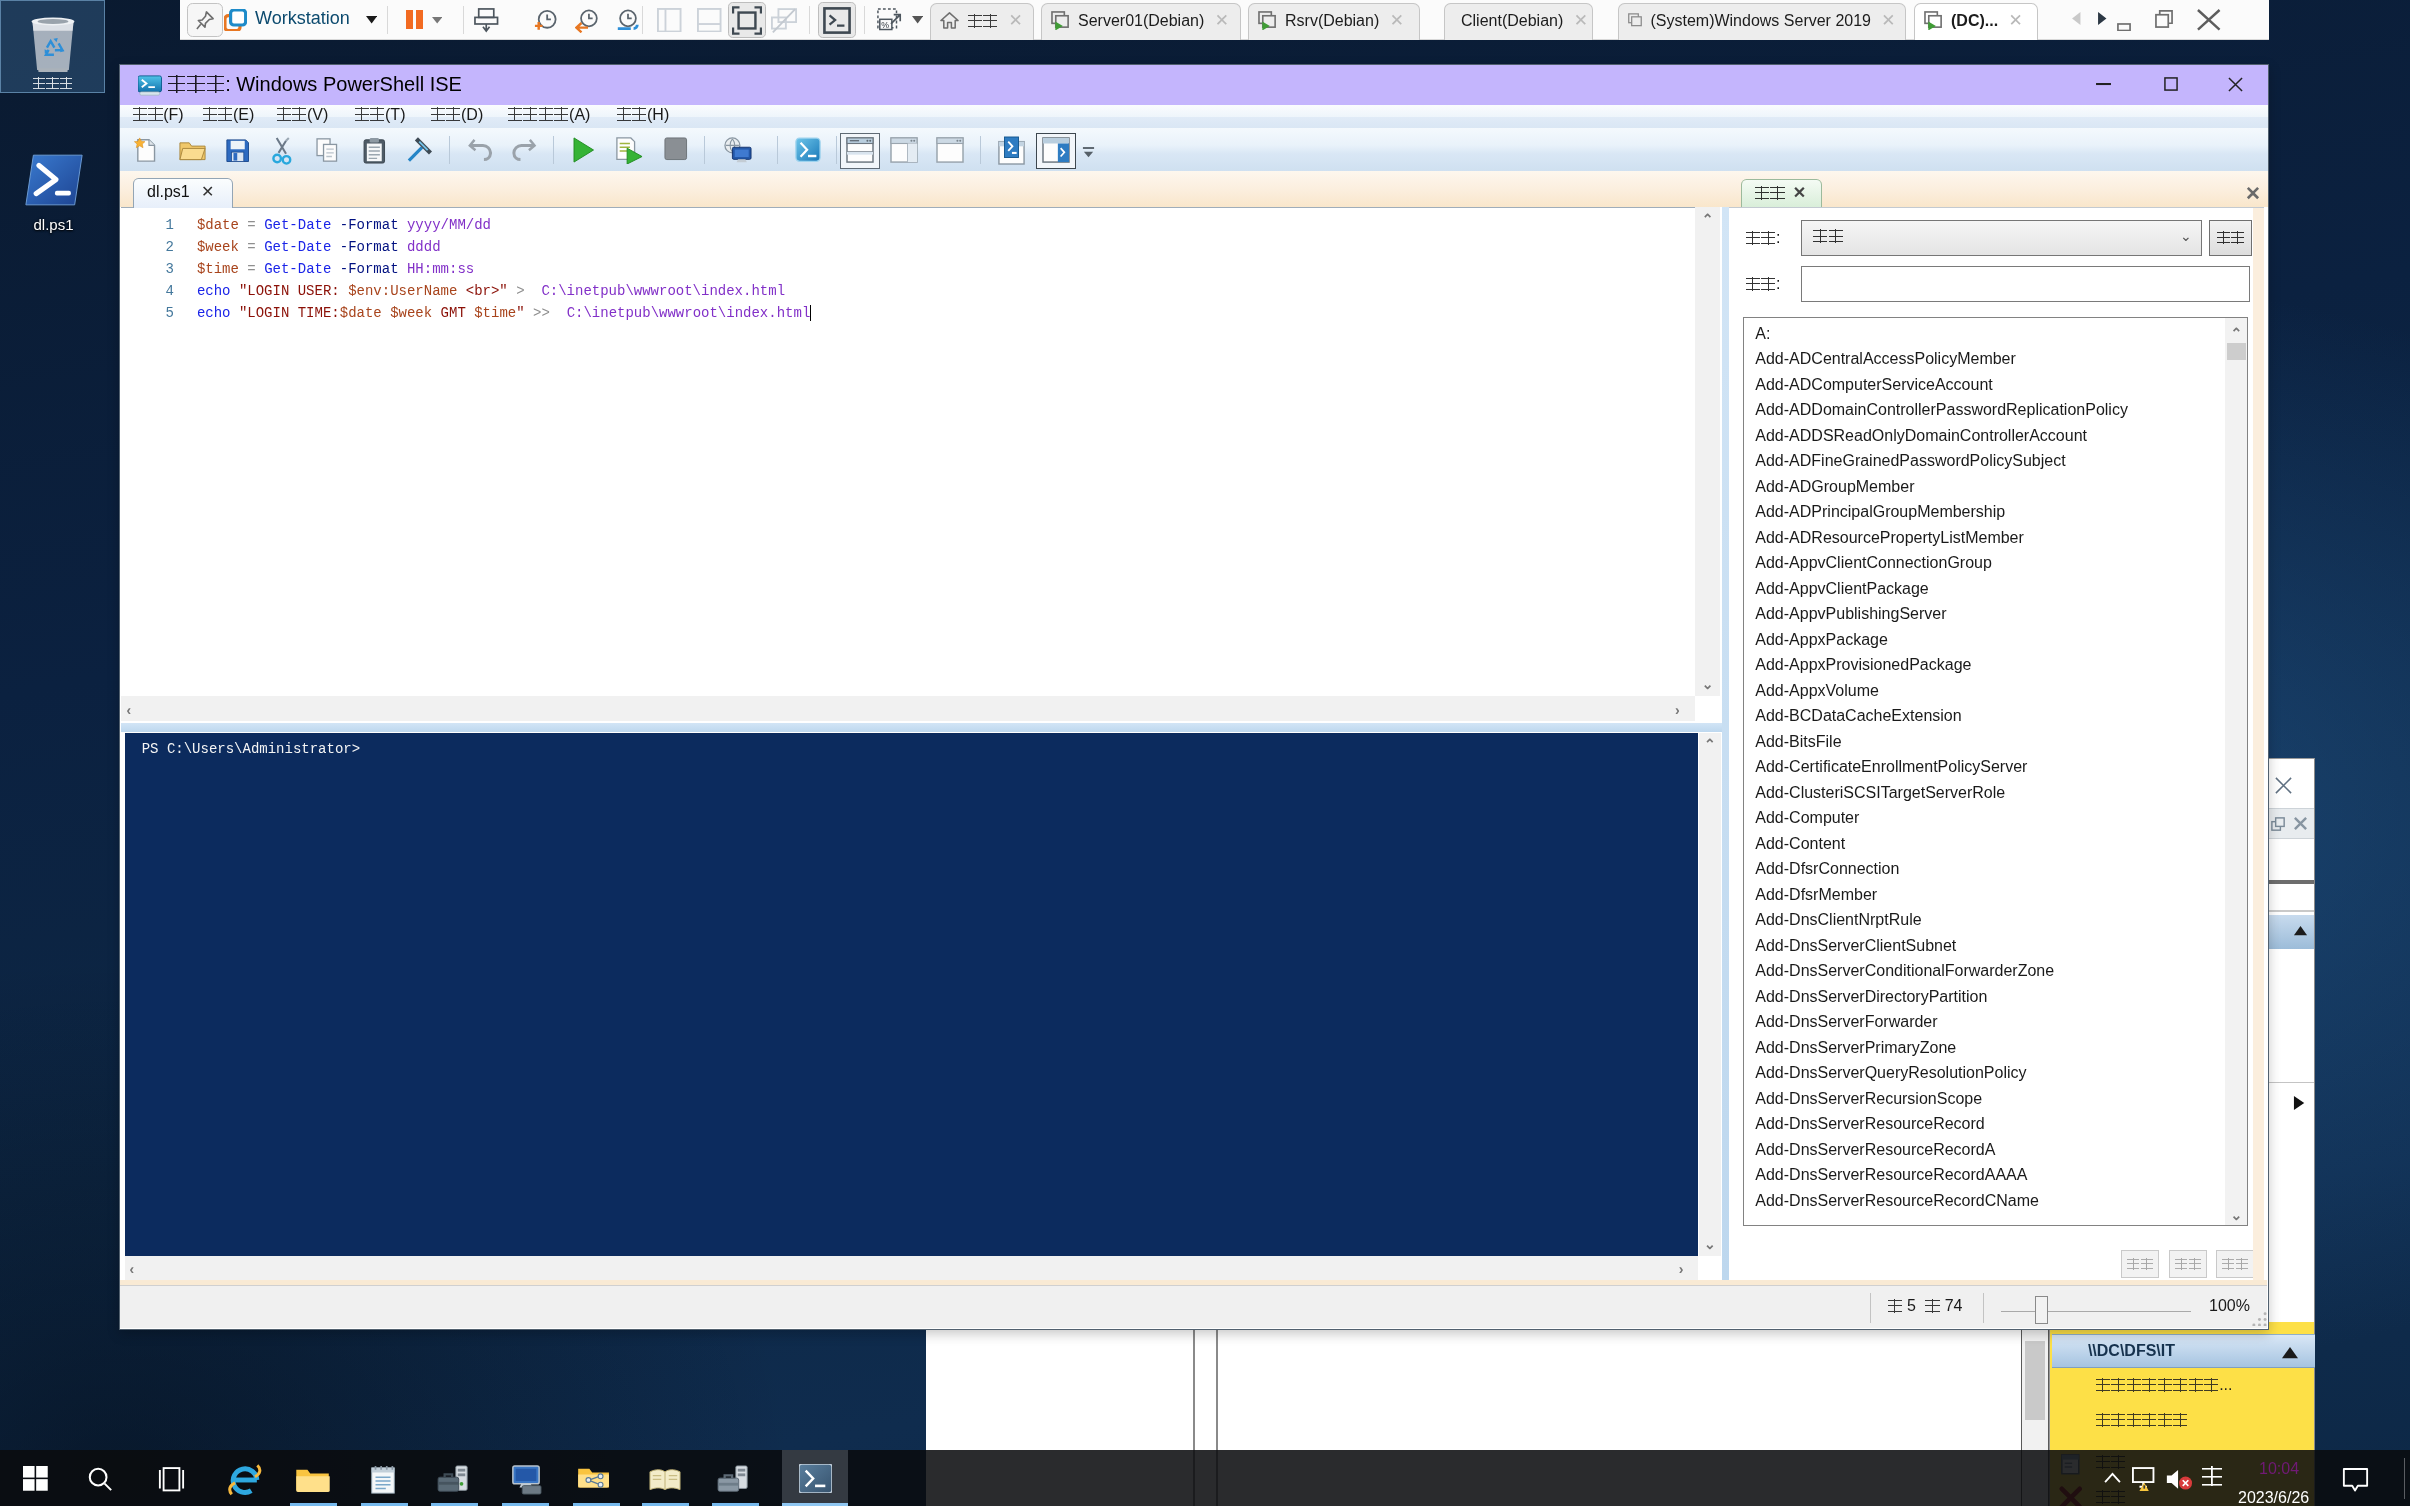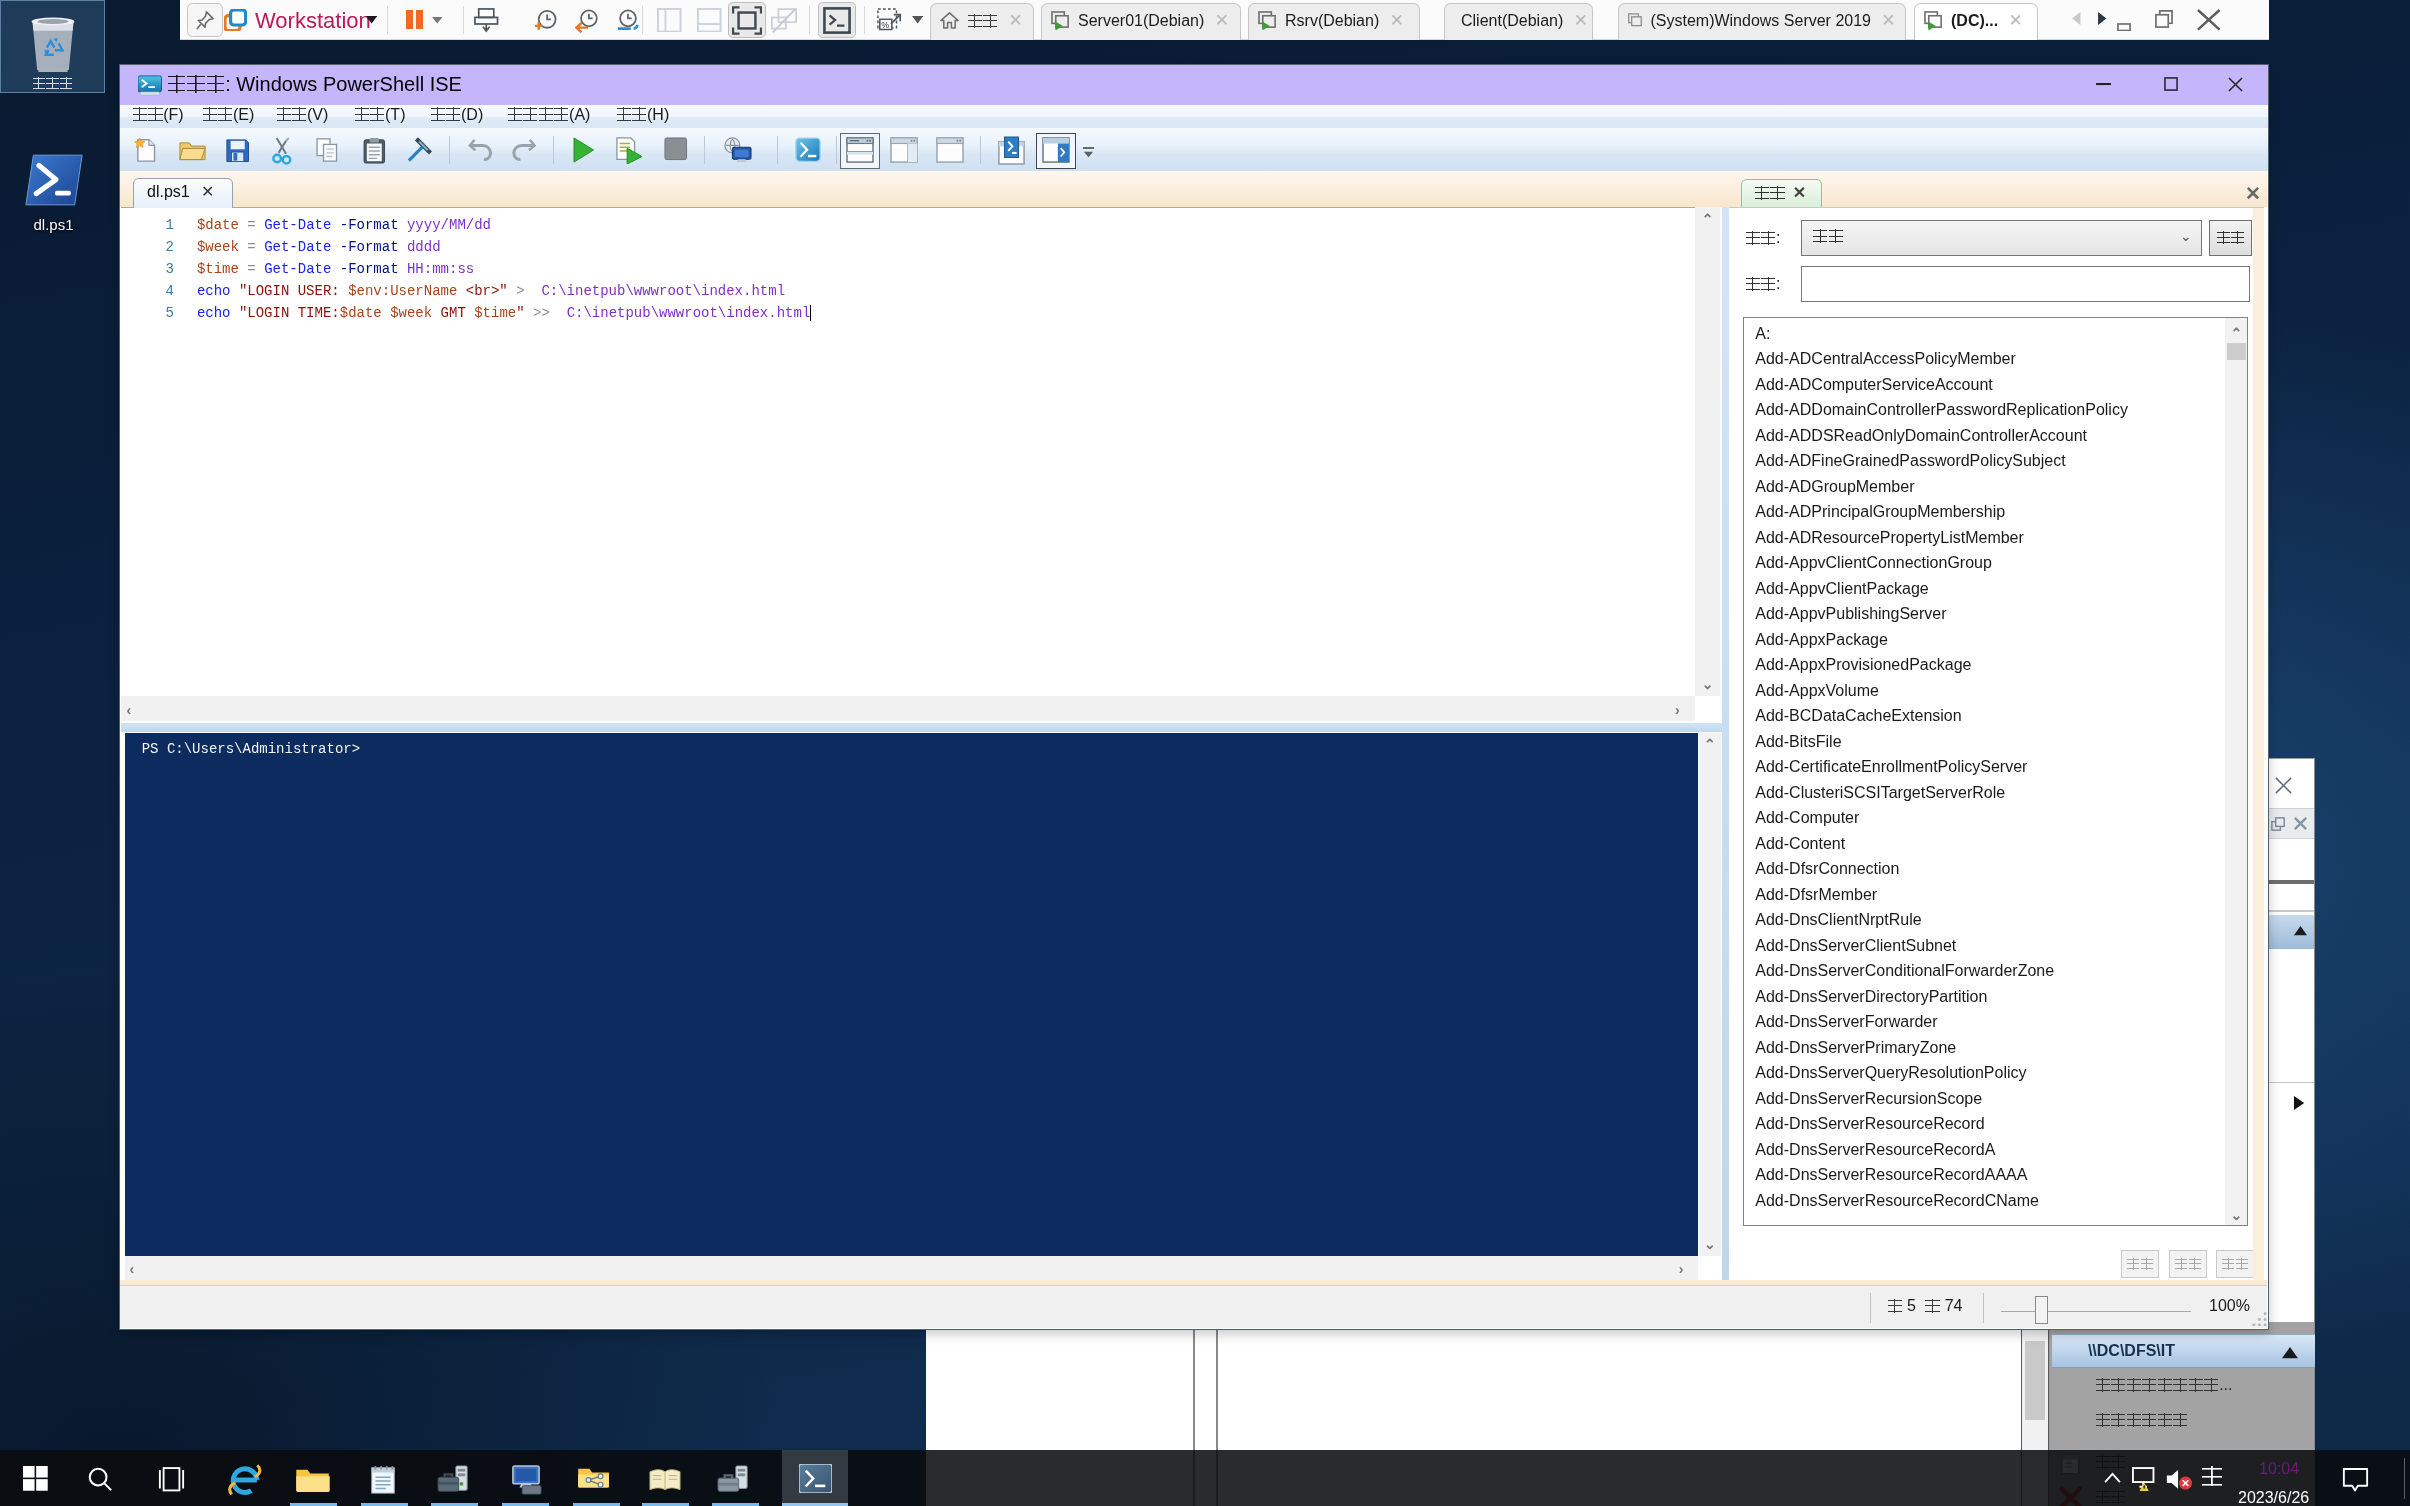--- a/index.html
+++ b/index.html
@@ -62,21 +62,21 @@
 #combo{position:absolute;left:72px;top:12.2px;width:401px;height:36px;border:0.9px solid #767676;background:linear-gradient(#f5f5f5,#e4e4e4);font-size:16px;color:#111;padding:6.6px 0 0 10.4px}
 #refresh{position:absolute;left:480px;top:12.2px;width:43px;height:36px;border:0.9px solid #707070;background:linear-gradient(#f2f2f2,#dddddd);font-size:15px;color:#111;text-align:center;padding-top:7.5px}
 #nminput{position:absolute;left:72px;top:58px;width:449px;height:36px;border:0.9px solid #7a7a7a;background:#fff}
 #cmdlist{position:absolute;left:14px;top:109px;width:505px;height:909px;border:0.9px solid #828282;background:#fff;font-size:16px;color:#1a1a1a;line-height:25.5px;overflow:hidden;padding:2.8px 0 0 11.3px;white-space:pre}
 .pbtn{position:absolute;top:1042px;width:38px;height:28px;border:0.9px solid #c9c9c9;background:#f2f2f2;color:#9b9b9b;font-size:14px;text-align:center;padding-top:4.7px}
 
 #status{left:0;top:1220px;width:2147px;height:43px;background:#f0f0f0;border-top:0.9px solid #d0d0d0;font-size:16px;color:#1a1a1a}
 
 #bgwin1{left:926px;top:1322px;width:1096px;height:185px;background:#fff;border-top:0.9px solid #8f8f8f}
 #mmcscroll{left:2021px;top:1322px;width:28px;height:185px;background:#f1f1f1;border-left:0.9px solid #5a5a5a;border-right:0.9px solid #5a5a5a}
-#mmcmenu{left:2049px;top:1322px;width:266px;height:185px;background:#a3a3a3;border-left:0.9px solid #979797;border-right:0.9px solid #8a8a8a}
+#mmcmenu{left:2049px;top:1322px;width:266px;height:185px;background:#fde047;border-left:0.9px solid #979797;border-right:0.9px solid #8a8a8a}
 #mmchdr{position:absolute;left:1.9px;top:12.2px;width:263px;height:34px;background:linear-gradient(#d9e7f6,#a6c4e1);border-top:0.9px solid #8fafc9;border-bottom:0.9px solid #7f9fc0;color:#16324e;font-size:16px;font-weight:bold;padding:6.6px 0 0 36px}
 #mmcright{left:2268px;top:758px;width:47px;height:564px;background:#fff;border-right:0.9px solid #8a8a8a;border-top:0.9px solid #9a9a9a}
 
 #taskbar{left:0;top:1450px;width:2411px;height:56px;background:rgba(10,11,14,.87);z-index:50}
 #taskbar .ul{position:absolute;top:53px;height:3.8px;background:#76b9ed}
 </style></head>
 <body>
 
 <div id="desk">
  <div id="rbsel" class="abs"></div>
@@ -164,21 +164,21 @@
 <div id="vmbar" class="abs">
  <div class="abs" style="left:6.6px;top:2.8px;width:36px;height:34px;background:#f6f6f6;border:0.9px solid #c3c3c3;border-radius:5.6px">
   <svg class="abs" style="left:7.5px;top:6.6px" width="20" height="21" viewBox="0 0 21 22">
         <path d="M12 2 L19 9 L15 10 L11 14 L10.5 18 L3.5 11 L7.5 10.5 L11 6.5 Z M6 15 L2 20" fill="none" stroke="#6d6d6d" stroke-width="1.7" stroke-linejoin="round"></path>
       </svg>
  </div>
  <svg class="abs" style="left:44px;top:8.5px" width="22.6" height="22.6" viewBox="0 0 24 24">
   <rect x="1" y="7" width="16" height="16" rx="3.5" fill="none" stroke="#e87722" stroke-width="3.4"></rect>
   <rect x="7" y="1" width="16" height="16" rx="3.5" fill="#fff" stroke="#1e8bc9" stroke-width="3.4"></rect>
  </svg>
- <span class="abs" style="left:75px;top:7.5px;font-size:22px;color:#be185d">Workstation</span>
+ <span class="abs" style="left:75px;top:7.5px;font-size:18px;color:#0c4a6e">Workstation</span>
  <svg class="abs" style="left:186px;top:16px" width="11.3" height="7.5" viewBox="0 0 12 8">
       <path d="M0 0 h12 l-6 8 Z" fill="#1a1a1a"></path>
     </svg>
  <div class="sep" style="left:207px"></div>
  <rect class="abs" style="left:226px;top:10.4px;width:6.6px;height:19px;background:#f26a21"></rect>
  <rect class="abs" style="left:236px;top:10.4px;width:6.6px;height:19px;background:#f26a21"></rect>
  <svg class="abs" style="left:252px;top:17px" width="10.4" height="6.6" viewBox="0 0 11 7">
       <path d="M0 0 h11 l-5.5 7 Z" fill="#777"></path>
     </svg>
  <div class="sep" style="left:283px"></div>

